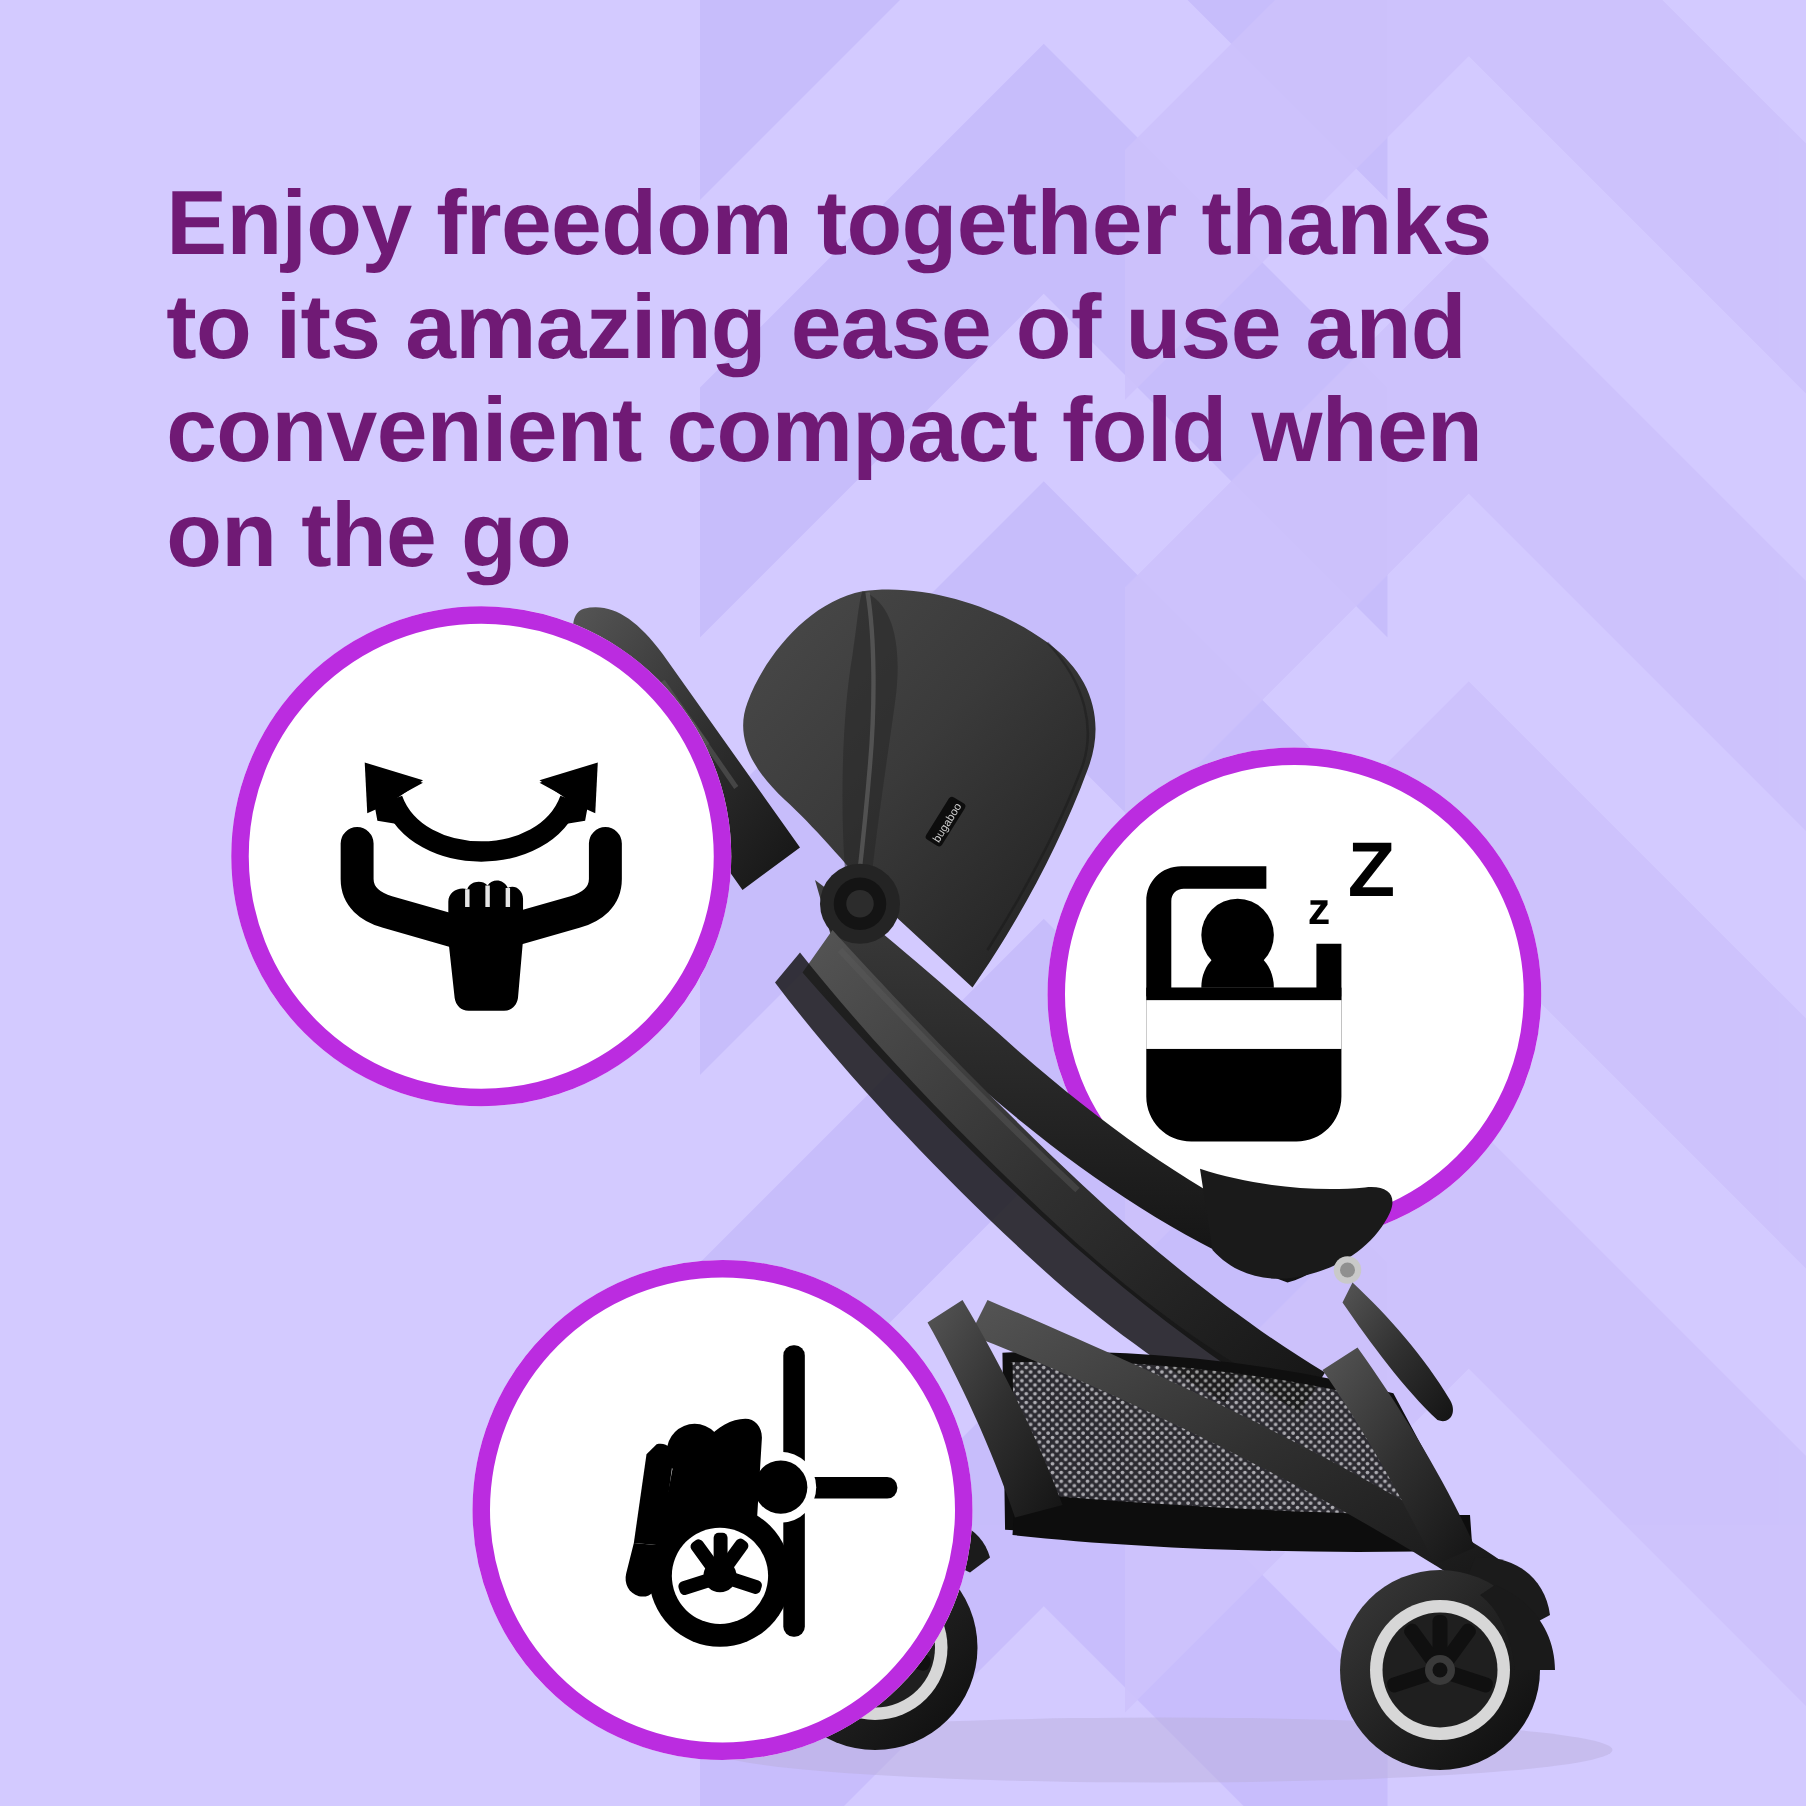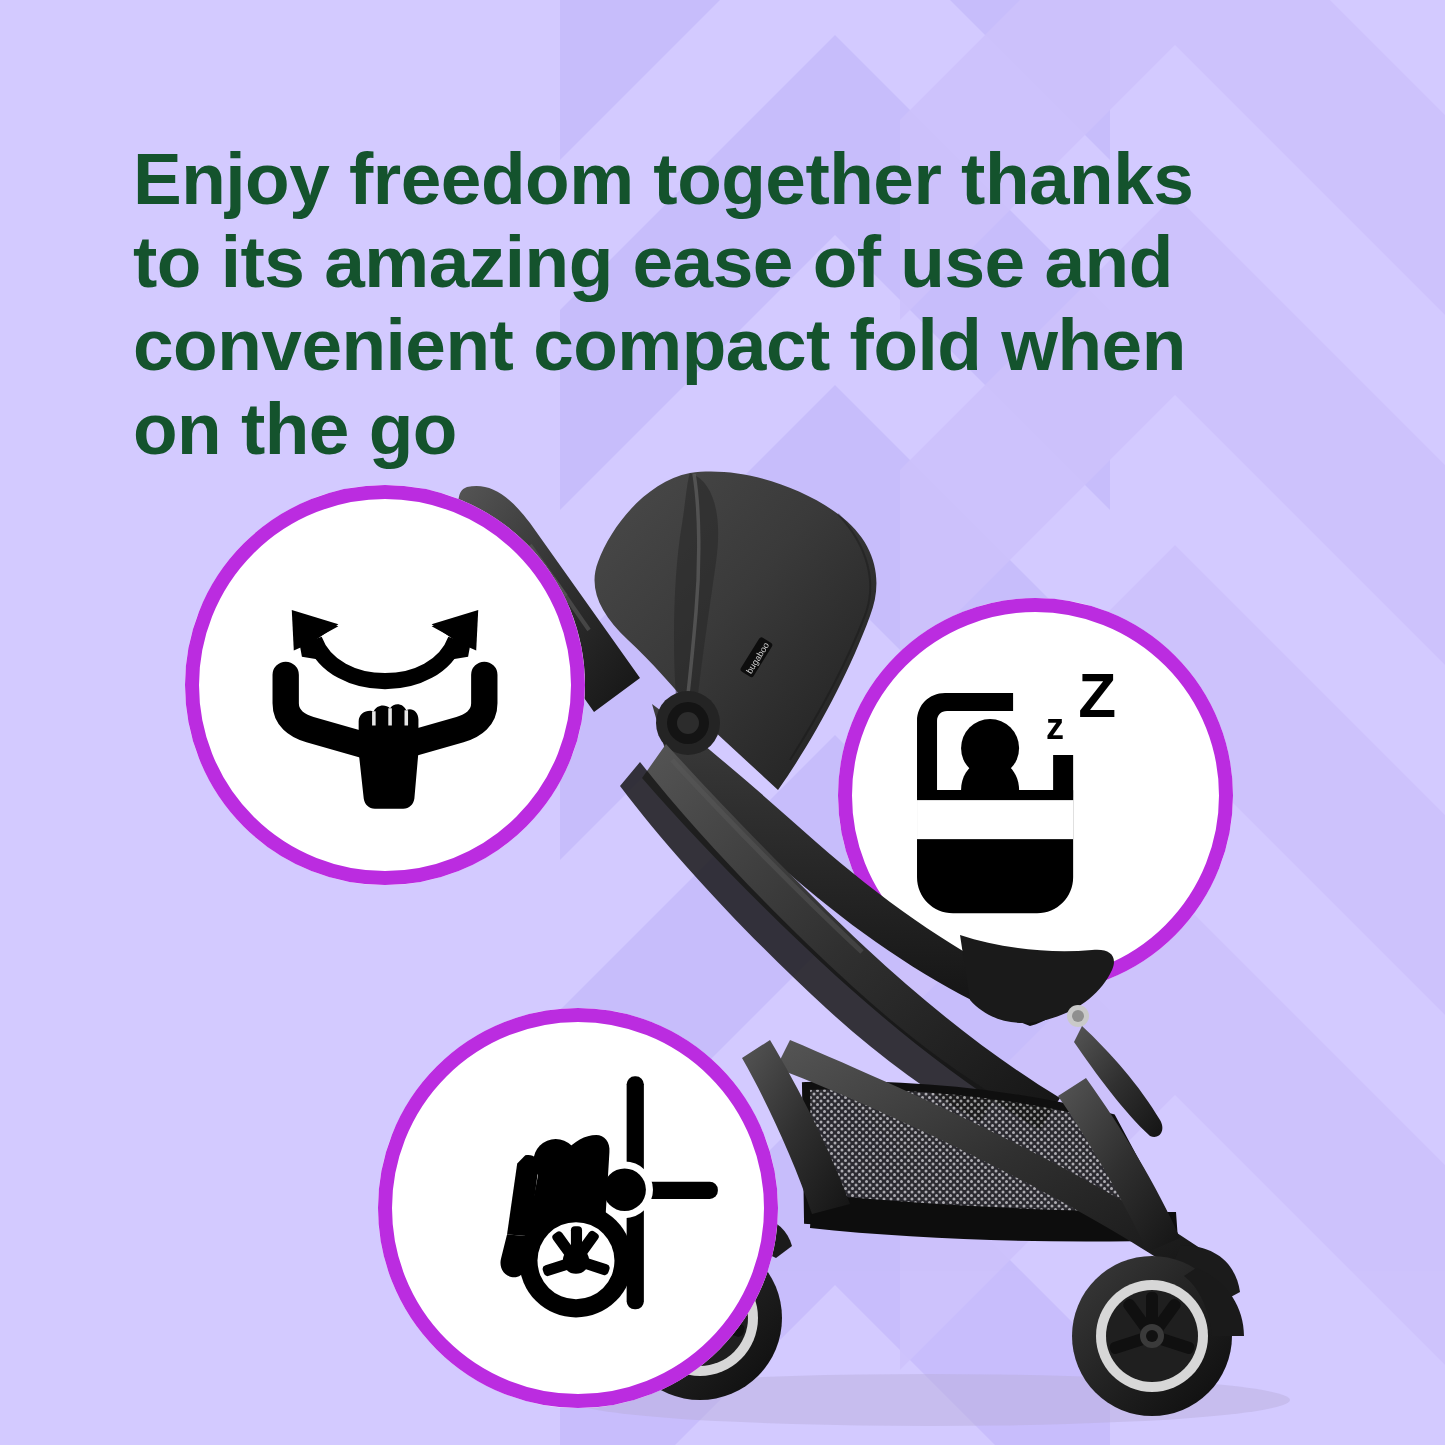--- a/index.html
+++ b/index.html
@@ -27,21 +27,21 @@
     height: 100%;
     display: block;
   }
 
   
   #headline {
     position: absolute;
     left: 133px;
     top: 88px;
     width: 1090px;
-    color: #14532d;
+    color: #701a75;
     font-size: 73px;
     line-height: 1.14;
     font-weight: 700;
     letter-spacing: -0.5px;
     white-space: pre-line;
     z-index: 40;
   }
 
   
   #product-layer {

